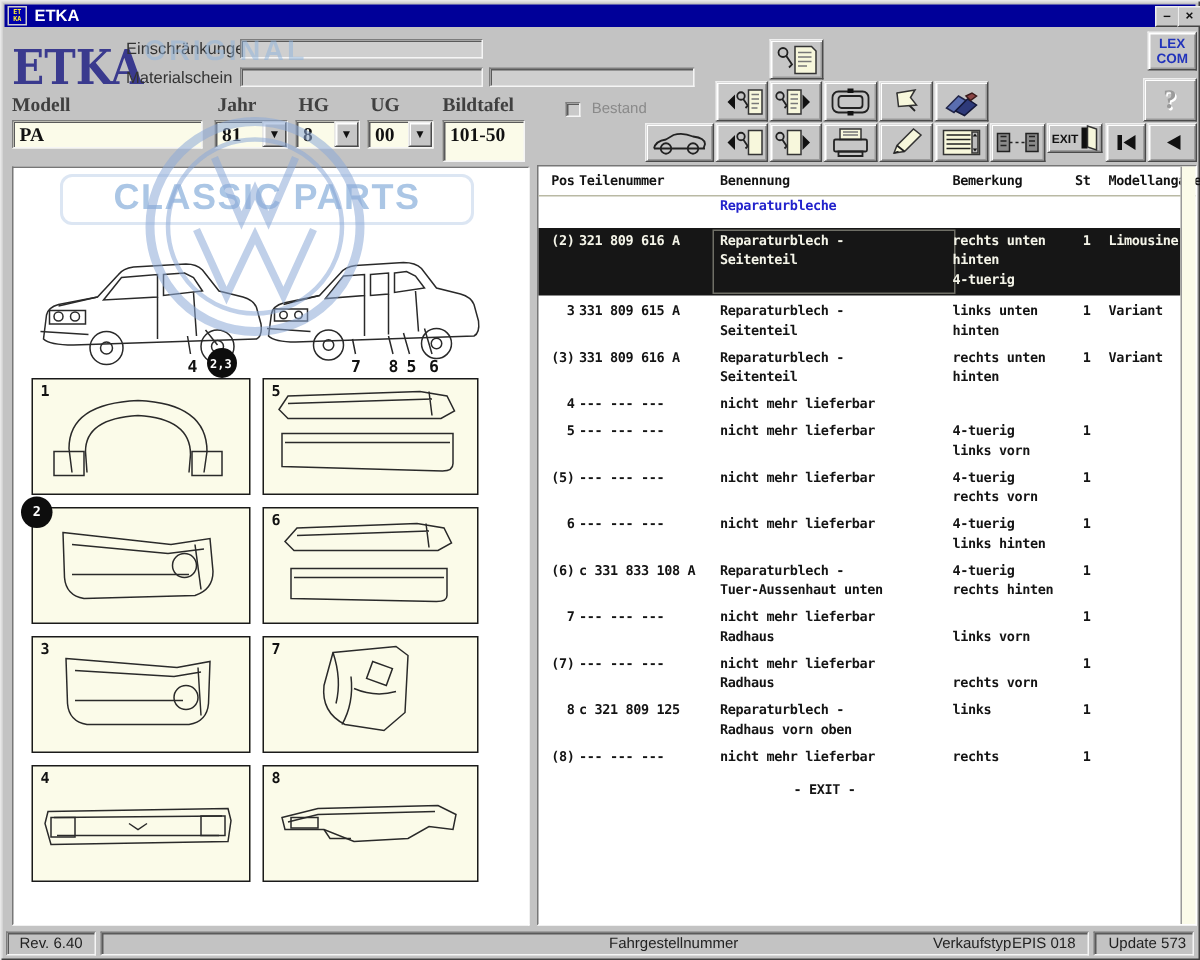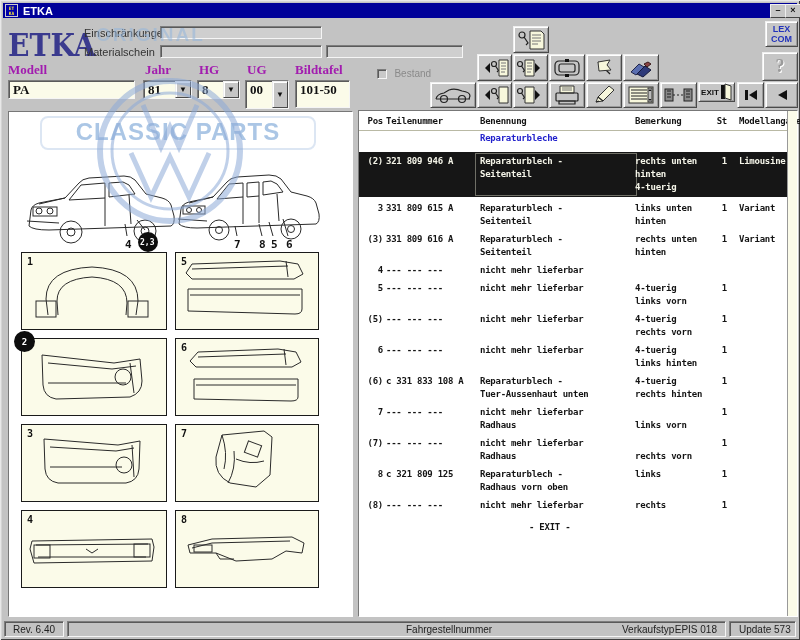--- a/index.html
+++ b/index.html
@@ -15,21 +15,21 @@
   .tb-btn{position:absolute;top:1px;width:14px;height:12px;background:#c6c6c6;
       border:1px solid;border-color:#eee #444 #444 #eee;font:bold 9px "Liberation Sans",sans-serif;
       text-align:center;line-height:11px;color:#111;}
   
   .btn{position:absolute;background:#c6c6c6;border:1px solid;border-color:#efefef #4a4a4a #4a4a4a #efefef;
       box-shadow:inset 1px 1px 0 #fff, inset -1px -1px 0 #9a9a9a;
       display:flex;align-items:center;justify-content:center;box-sizing:border-box;}
   .sunken{border:1px solid;border-color:#7d7d7d #f5f5f5 #f5f5f5 #7d7d7d;box-shadow:inset 1px 1px 0 #5a5a5a;box-sizing:border-box;}
   .field{background:#FBFBE9;font:bold 13px "Liberation Serif",serif;color:#111;padding:1px 4px;}
   .dfield{background:#cfcfcf;}
-  .lbl-serif{font:bold 13px "Liberation Serif",serif;color:#a21caf;text-align:right;}
+  .lbl-serif{font:bold 13px "Liberation Serif",serif;color:#404040;text-align:right;}
   .lbl-sans{font:11px "Liberation Sans",sans-serif;color:#333;}
   .combo-btn{position:absolute;top:0;right:0;width:16px;height:100%;background:#c6c6c6;
       border:1px solid;border-color:#efefef #4a4a4a #4a4a4a #efefef;box-shadow:inset 1px 1px 0 #fff;
       display:flex;align-items:center;justify-content:center;font-size:8px;color:#111;box-sizing:border-box;}
   
   .panel{position:absolute;background:#ffffff;border:1px solid;border-color:#777 #fff #fff #777;box-sizing:border-box;}
   
   .mono{font:bold 9px "DejaVu Sans Mono",monospace;letter-spacing:-0.25px;color:#141414;}
   .thead{position:absolute;left:0;top:0;right:0;height:19px;border-bottom:1px solid #b9b9a4;}
   .thead span{position:absolute;top:5px;}
@@ -103,21 +103,21 @@
   <div class="abs sunken field" style="left:8px;top:80px;width:127px;height:19px;">PA</div>
 
   <div class="abs sunken field" style="left:143px;top:80px;width:49px;height:19px;">
     <span>81</span>
     <div class="combo-btn">▼</div>
   </div>
   <div class="abs sunken field" style="left:197px;top:80px;width:43px;height:19px;">
     <span>8</span>
     <div class="combo-btn">▼</div>
   </div>
-  <div class="abs sunken field" style="left:245px;top:80px;width:44px;height:29px;">
+  <div class="abs sunken field" style="left:245px;top:80px;width:44px;height:19px;">
     <span>00</span>
     <div class="combo-btn">▼</div>
   </div>
   <div class="abs sunken field" style="left:295px;top:80px;width:55px;height:28px;">101-50</div>
 
   <div class="abs" style="left:377px;top:64px;">
     <span class="sunken" style="display:inline-block;width:10px;height:10px;background:#c9c9c9;vertical-align:middle;"></span>
     <span style="font:10px 'Liberation Sans',sans-serif;color:#8a8a8a;vertical-align:middle;margin-left:3px;">Bestand</span>
   </div>
 
@@ -374,21 +374,21 @@
       <span class="c-st">St</span>
       <span class="c-mod">Modellangabe</span>
     </div>
     <div id="rows">
       <div class="cat-row">
         <span>Reparaturbleche</span>
       </div>
       <div class="t-row selected" style="height: 39px;">
           <div class="ben-box"></div>
           <span class="cell c-pos">(2)</span>
-          <span class="cell c-tn">321 809 946 A</span>
+          <span class="cell c-tn">321 809 616 A</span>
           <span class="cell c-ben">Reparaturblech -
 Seitenteil</span>
           <span class="cell c-bem">rechts unten
 hinten
 4-tuerig</span>
           <span class="cell c-st">1</span>
           <span class="cell c-mod">Limousine</span>
         </div>
         <div class="t-row" style="height: 26px;">
           <span class="cell c-pos">3</span>

